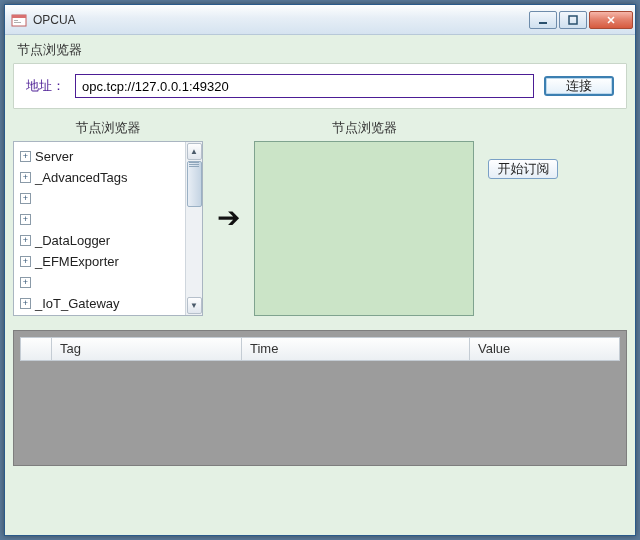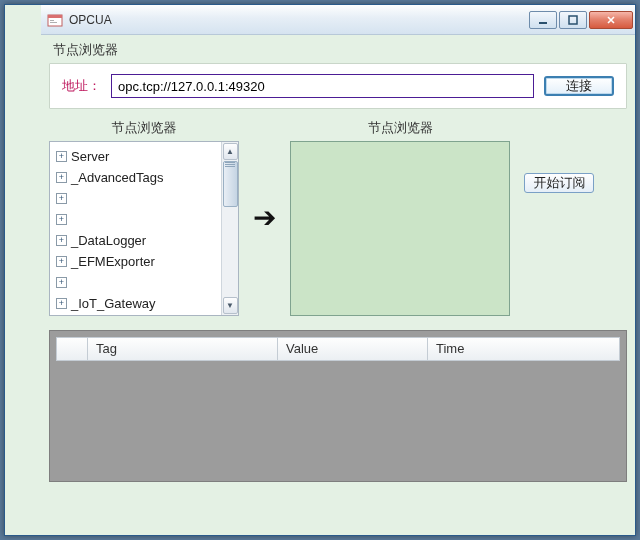--- a/index.html
+++ b/index.html
@@ -1,21 +1,20 @@
 <!DOCTYPE html>
 <html><head>
   <meta charset="utf-8">
   <style>
     * { box-sizing: border-box; font-family: "Microsoft YaHei", "Segoe UI", Tahoma, sans-serif; }
     body { margin: 0; background: #5a7a9a; padding: 4px; }
     .window {
       width: 632px; height: 532px; margin: 0 auto;
       background: #e4f1e4; border: 1px solid #2a5a8a;
       box-shadow: 0 0 6px rgba(0,0,0,.4);
-      padding-left: 36px;
     }
     .titlebar {
       height: 30px; display: flex; align-items: center;
       background: linear-gradient(#fdfefe, #e6eef6 45%, #d5e3f0);
       border-bottom: 1px solid #b7c8d8; padding: 0 2px 0 6px;
     }
     .app-icon {
       width: 16px; height: 16px; margin-right: 6px;
       display: inline-block; position: relative;
     }
@@ -33,21 +32,21 @@
       background: linear-gradient(#f6b6a9,#e4836e 45%,#d65a3f);
       border-color:#a84a34; color:#4a1a0e;
     }
     .winbtn svg { width:10px; height:10px; }
     .client { padding: 4px 8px 8px; }
     .section-title { font-size: 13px; color:#333; padding:2px 4px 4px; }
     .addr-row {
       background:#fff; border:1px solid #c9d6c9; padding:10px 12px;
       display:flex; align-items:center; gap:10px; border-radius:1px;
     }
-    .addr-label { font-size:13px; color:#be185d; }
+    .addr-label { font-size:13px; color:#4c1d95; }
     .addr-input {
       flex:1; height:24px; border:1px solid #4c1d95; padding:2px 6px;
       font-size:13px; background:#fff;
     }
     .btn {
       min-width:70px; height:20px; font-size:13px;
       border:1px solid #7aa0c6; border-radius:3px;
       background: linear-gradient(#fefeff,#e5eef7); color:#222;
       display:flex; align-items:center; justify-content:center;
     }
@@ -88,23 +87,23 @@
     }
     .scroll-grip { width:10px; height:6px;
       background: repeating-linear-gradient(#8fa6bb 0 1px, transparent 1px 2px);
       margin:auto;
     }
     .arrow-col { align-self:center; padding:0 6px; font-size:28px; color:#111; }
     .subs-box {
       width:220px; height:175px; border:1px solid #7fa38f;
       background:#cbe4c7;
     }
-    .right-btns { display:flex; flex-direction:column; gap:40px; margin-left:6px; margin-top:54px; }
+    .right-btns { display:flex; flex-direction:column; gap:40px; margin-left:6px; margin-top:40px; }
     .grid-area {
-      margin-top:14px; height:152px; background:#9c9c9c;
+      margin-top:14px; height:136px; background:#9c9c9c;
       border:1px solid #7e7e7e; position:relative;
     }
     .grid-header {
       display:flex; height:24px; margin:6px 6px 0 6px;
       background:linear-gradient(#ffffff,#eef1f4);
     }
     .gh {
       border:1px solid #c4ccd4; border-left:none;
       font-size:13px; color:#333; padding:3px 8px;
       background:linear-gradient(#fefefe,#ebeff3);
@@ -209,18 +208,18 @@
 
       <div class="right-btns">
         <div class="btn">开始订阅</div>
       </div>
     </div>
 
     <div class="grid-area">
       <div class="grid-header">
         <div class="gh rowhead"></div>
         <div class="gh" style="width:190px">Tag</div>
+        <div class="gh" style="flex:1">Time</div>
         <div class="gh" style="width:150px">Value</div>
-        <div class="gh" style="flex:1">Time</div>
       </div>
     </div>
   </div>
 </div>
 
 </body></html>

